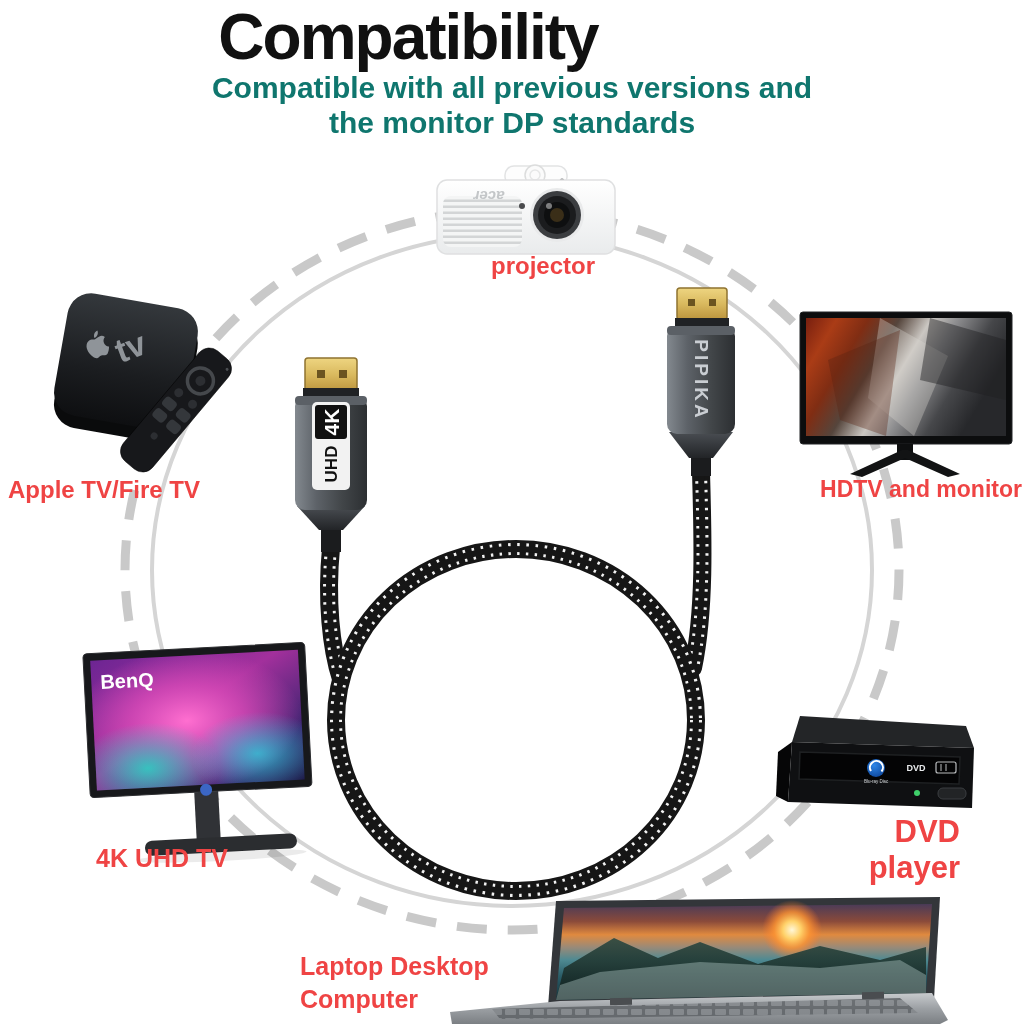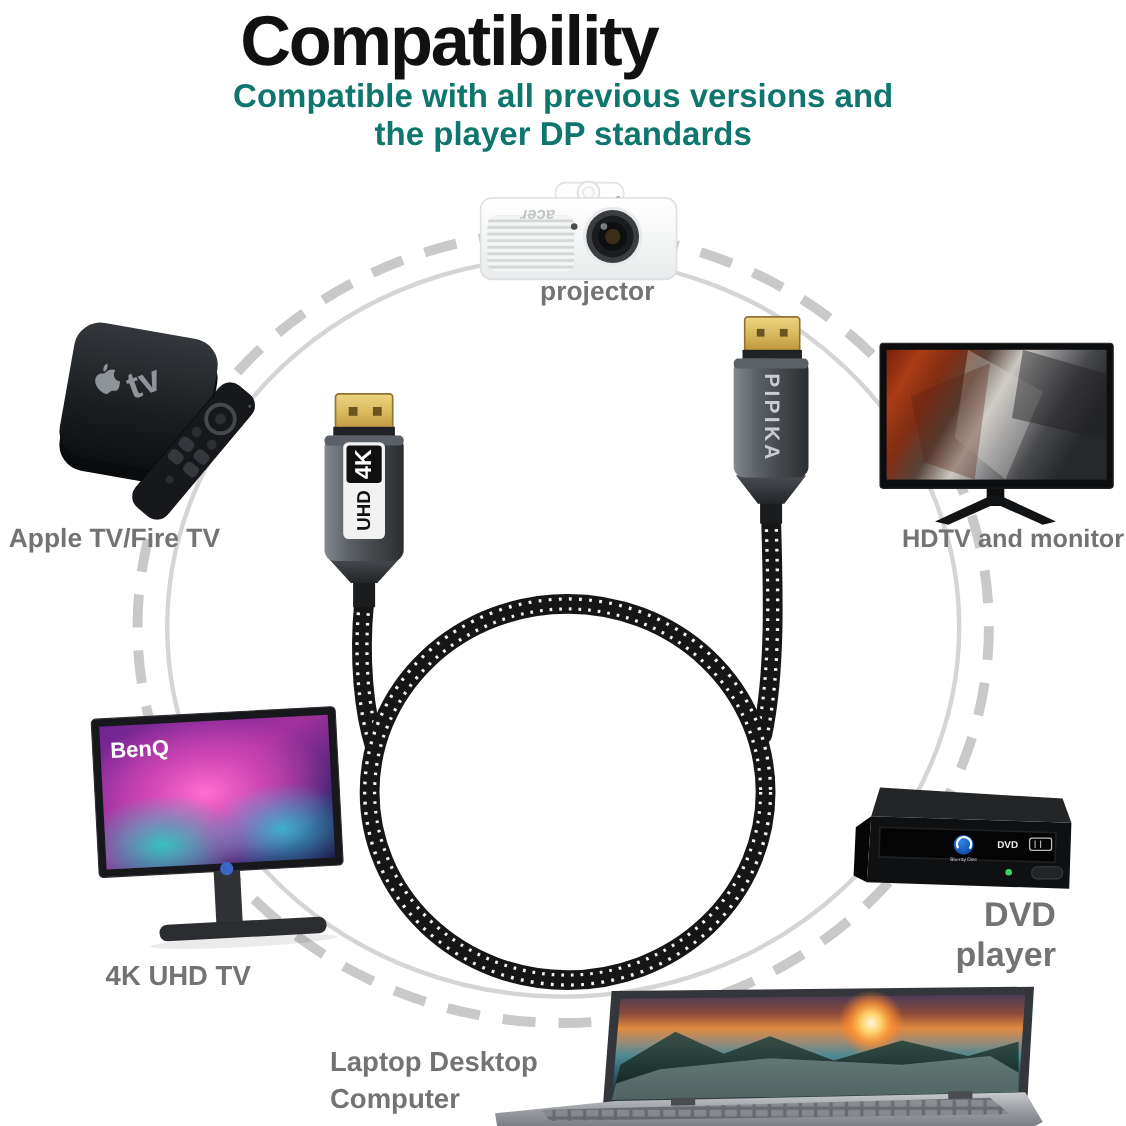--- a/index.html
+++ b/index.html
@@ -1,27 +1,27 @@
 <!DOCTYPE html>
 <html><head>
 <meta charset="utf-8">
 <style>
   html,body{margin:0;padding:0;background:#fff;}
   #stage{position:relative;width:1024px;height:1024px;overflow:hidden;background:#fff;
          font-family:"Liberation Sans", sans-serif;}
   #art{position:absolute;left:0;top:0;}
-  .label{position:absolute;font-weight:700;color:#737373;}
+  .label{position:absolute;font-weight:700;color:#ef4444;}
   #title{position:absolute;left:0;top:0;width:816px;text-align:center;
          font-size:64px;font-weight:700;letter-spacing:-2px;color:#111;}
   #subtitle{position:absolute;left:0;top:70px;width:1024px;text-align:center;
          font-size:30px;line-height:35px;font-weight:700;color:#0f766e;}
   #label-projector{left:443px;top:252px;width:200px;text-align:center;font-size:24px;}
   #label-appletv{left:8px;top:476px;font-size:24px;}
   #label-hdtv{left:818px;top:476px;width:206px;text-align:center;font-size:23px;}
-  #label-uhdtv{left:96px;top:873px;font-size:25px;}
+  #label-uhdtv{left:96px;top:844px;font-size:25px;}
   #label-dvd{left:830px;top:814px;width:130px;text-align:right;font-size:31px;}
   #label-laptop{left:300px;top:950px;font-size:25px;line-height:33px;}
   #label-laptop span{display:block;}
 </style>
 </head>
 <body>
 
 <div id="stage">
 
 <svg id="art" width="1024" height="1024" viewBox="0 0 1024 1024">
@@ -258,21 +258,21 @@
     <rect x="675" y="318" width="54" height="10" fill="#202225"></rect>
     <rect x="667" y="326" width="68" height="108" rx="10" fill="url(#barrelGrad)"></rect>
     <rect x="667" y="326" width="68" height="9" rx="4" fill="#5b6066"></rect>
     <text transform="translate(701,380) rotate(90)" text-anchor="middle" dominant-baseline="central" font-size="19" font-weight="bold" letter-spacing="3" fill="#c9cdd2">PIPIKA</text>
   </g>
 </svg>
 
 <div id="title" class="label">Compatibility</div>
 <div id="subtitle">
   <span>Compatible with all previous versions and</span><br>
-  <span>the player DP standards</span>
+  <span>the monitor DP standards</span>
 </div>
 <div id="label-projector" class="label">projector</div>
 <div id="label-hdtv" class="label">HDTV and monitor</div>
 <div id="label-appletv" class="label">Apple TV/Fire TV</div>
 <div id="label-uhdtv" class="label">4K UHD TV</div>
 <div id="label-dvd" class="label">DVD player</div>
 <div id="label-laptop" class="label">
   <span>Laptop Desktop</span>
   <span>Computer</span>
 </div>

